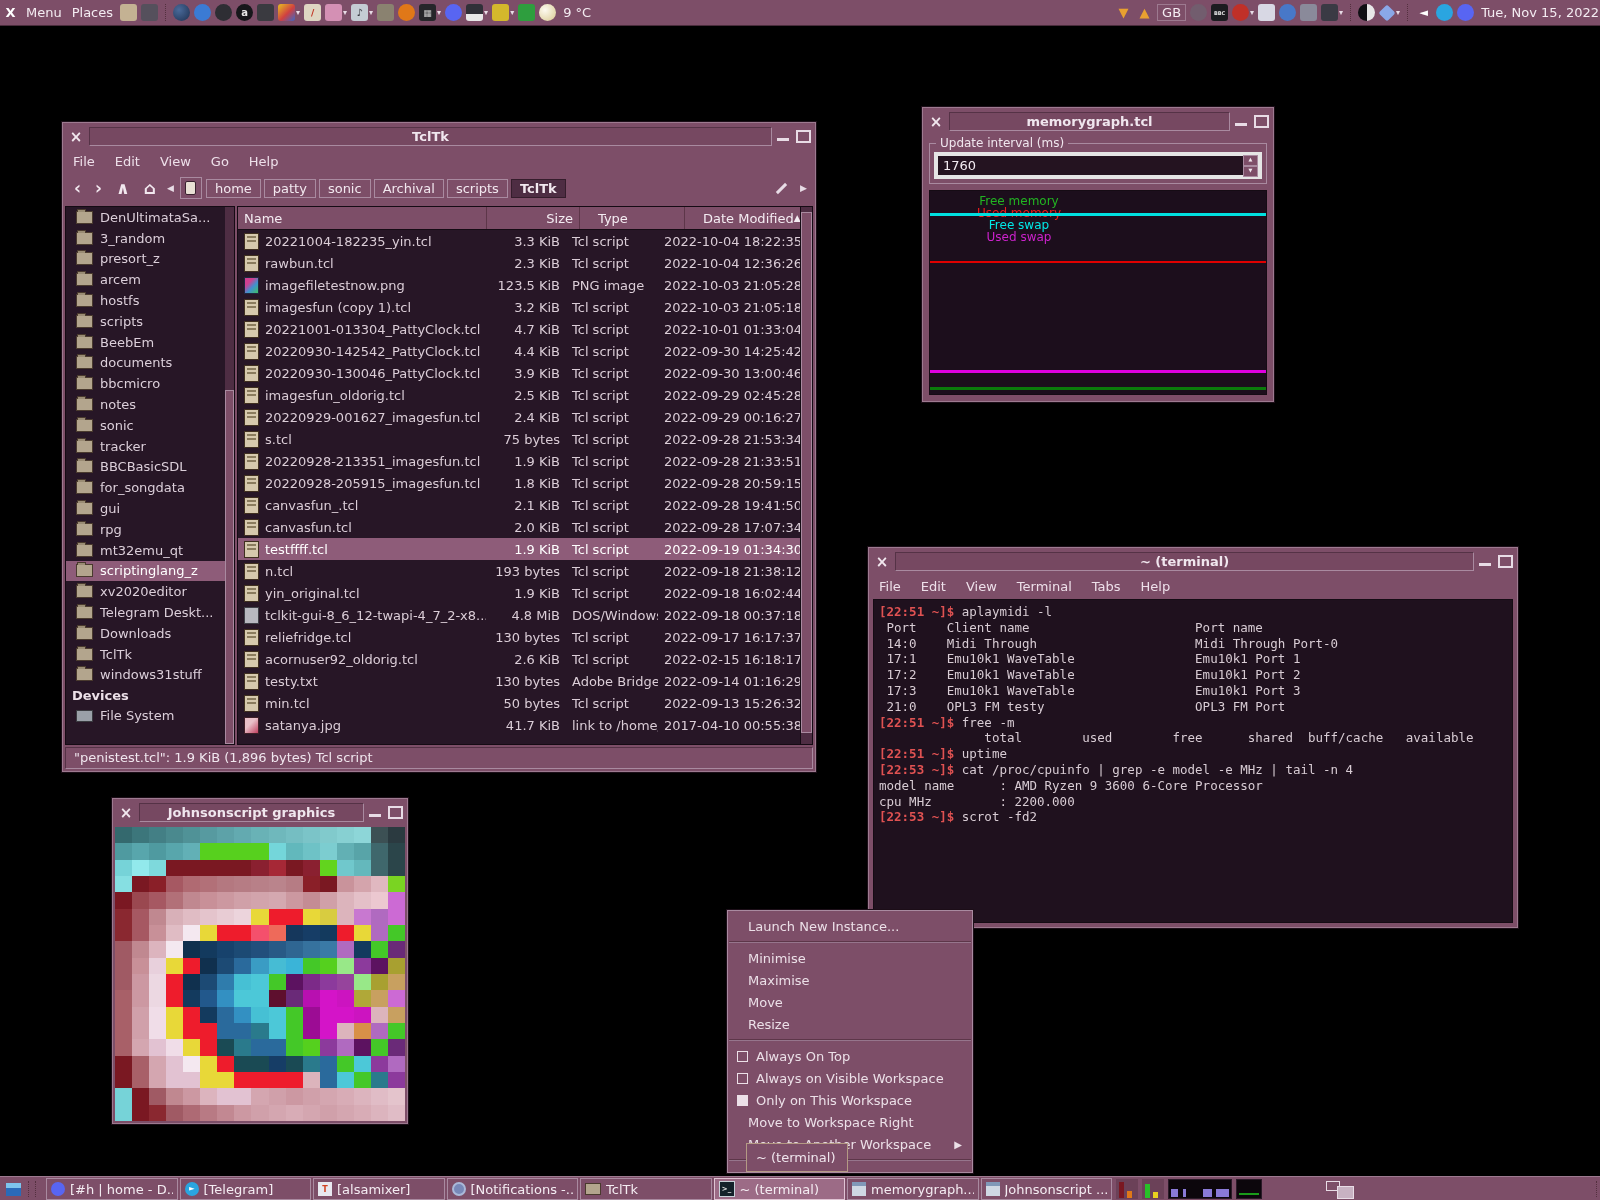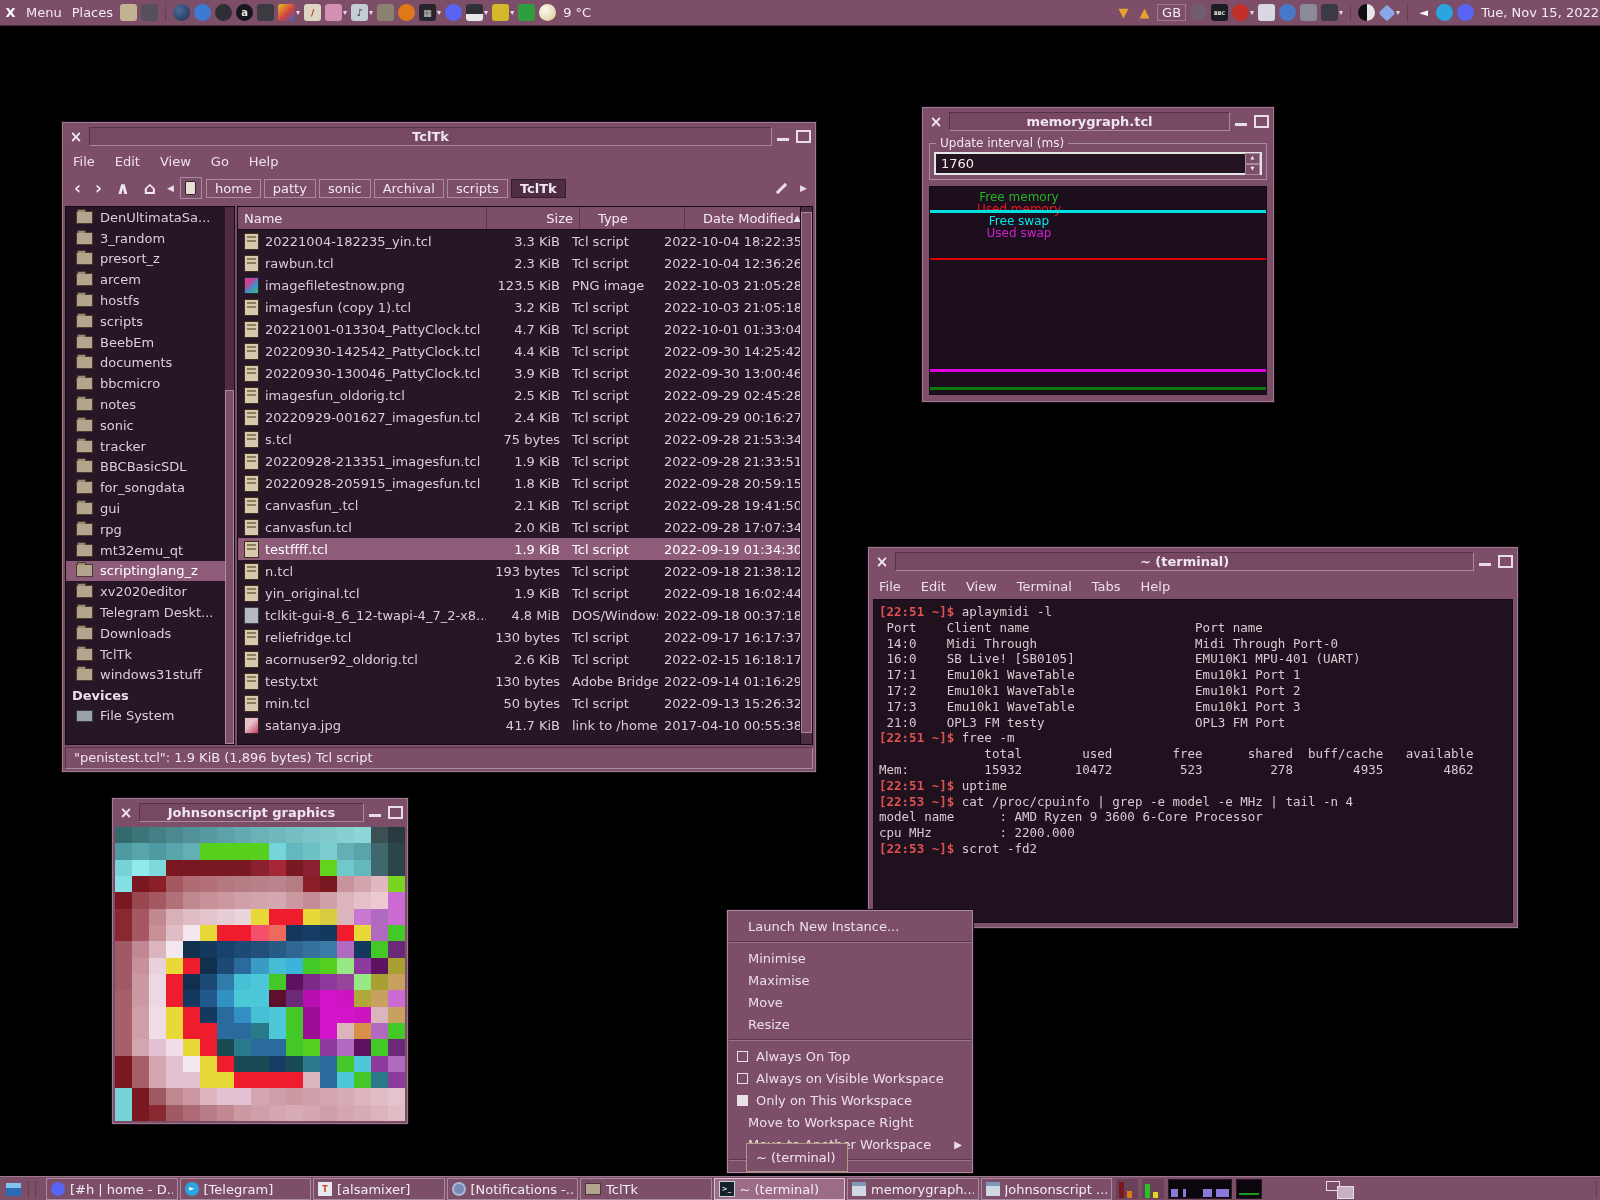--- a/index.html
+++ b/index.html
@@ -76,21 +76,21 @@
   .fi-jpg{background:linear-gradient(135deg,#e8c0c8 40%,#c04060 100%);border-color:#402028}
   .fi-exe{background:#b8b8c0;border-color:#404048}
   .fm-vscroll{width:11px;background:#4e2d43;border:1px solid #150b14;border-left:none;position:relative;flex:none}
   .fm-vscroll .thumb{position:absolute;left:0;right:0;top:1%;height:97%;background:#7d4e68;border:1px solid #a98aa0;box-sizing:border-box}
   .statusbar{margin:0 2px 2px;border:1px solid;border-color:#553246 #a98aa0 #a98aa0 #553246;
              height:20px;line-height:20px;padding-left:8px;flex:none;white-space:nowrap;overflow:hidden}
   
   #memgraph{left:922px;top:107px;width:352px;height:295px}
   .lframe{margin:8px 6px 0;border:1px solid #a98aa0;position:relative;padding:8px 4px 4px;flex:none}
   .lframe-label{position:absolute;top:-8px;left:6px;background:#7d4e68;padding:0 4px;font-size:12px}
-  .spinbox{display:flex;background:#241320;border:2px solid #e5e5e5;height:19px;align-items:center}
+  .spinbox{display:flex;background:#241320;border:4px solid #e5e5e5;height:19px;align-items:center}
   .spin-val{flex:1;padding-left:5px;color:#f4ecf2}
   .spinners{display:flex;flex-direction:column;width:15px;flex:none}
   .spin-btn{height:9px;background:#7d4e68;border:1px solid #a98aa0;font-size:5px;line-height:7px;
             text-align:center;color:#f0e6ee}
   .graph{flex:1;margin:6px;background:#1c0e1c;border:1px solid #150b14;position:relative;overflow:hidden}
   .legend{position:absolute;top:4px;left:14px;width:150px;text-align:center;font-size:12px;line-height:12px}
   .gline{position:absolute;left:0;right:0}
   
   #term{left:868px;top:547px;width:650px;height:381px}
   .term-body{flex:1;margin:2px 4px 4px;background:#1f111e;border:1px solid #150b14;
@@ -689,28 +689,26 @@
       <span class="menu-item">Edit</span>
       <span class="menu-item">View</span>
       <span class="menu-item">Terminal</span>
       <span class="menu-item">Tabs</span>
       <span class="menu-item">Help</span>
     </div>
   <div class="term-body" id="term-body">
       <div class="tline"><span class="tprompt">[22:51 ~]$</span><span> aplaymidi -l</span></div>
       <div class="tline"><span> Port    Client name                      Port name</span></div>
       <div class="tline"><span> 14:0    Midi Through                     Midi Through Port-0</span></div>
-      <div class="tline"><span> 16:0    SB Live! [SB0105]                EMU10K1 MPU-401 (UART)</span></div>
       <div class="tline"><span> 17:1    Emu10k1 WaveTable                Emu10k1 Port 1</span></div>
       <div class="tline"><span> 17:2    Emu10k1 WaveTable                Emu10k1 Port 2</span></div>
       <div class="tline"><span> 17:3    Emu10k1 WaveTable                Emu10k1 Port 3</span></div>
       <div class="tline"><span> 21:0    OPL3 FM testy                    OPL3 FM Port</span></div>
       <div class="tline"><span class="tprompt">[22:51 ~]$</span><span> free -m</span></div>
       <div class="tline"><span>              total        used        free      shared  buff/cache   available</span></div>
-      <div class="tline"><span>Mem:          15932       10472         523         278        4935        4862</span></div>
       <div class="tline"><span class="tprompt">[22:51 ~]$</span><span> uptime</span></div>
       <div class="tline"><span class="tprompt">[22:53 ~]$</span><span> cat /proc/cpuinfo | grep -e model -e MHz | tail -n 4</span></div>
       <div class="tline"><span>model name      : AMD Ryzen 9 3600 6-Core Processor</span></div>
       <div class="tline"><span>cpu MHz         : 2200.000</span></div>
       <div class="tline"><span class="tprompt">[22:53 ~]$</span><span> scrot -fd2</span></div>
     </div>
 </div>
 
 <div class="window" id="jgfx">
   <div class="titlebar">

